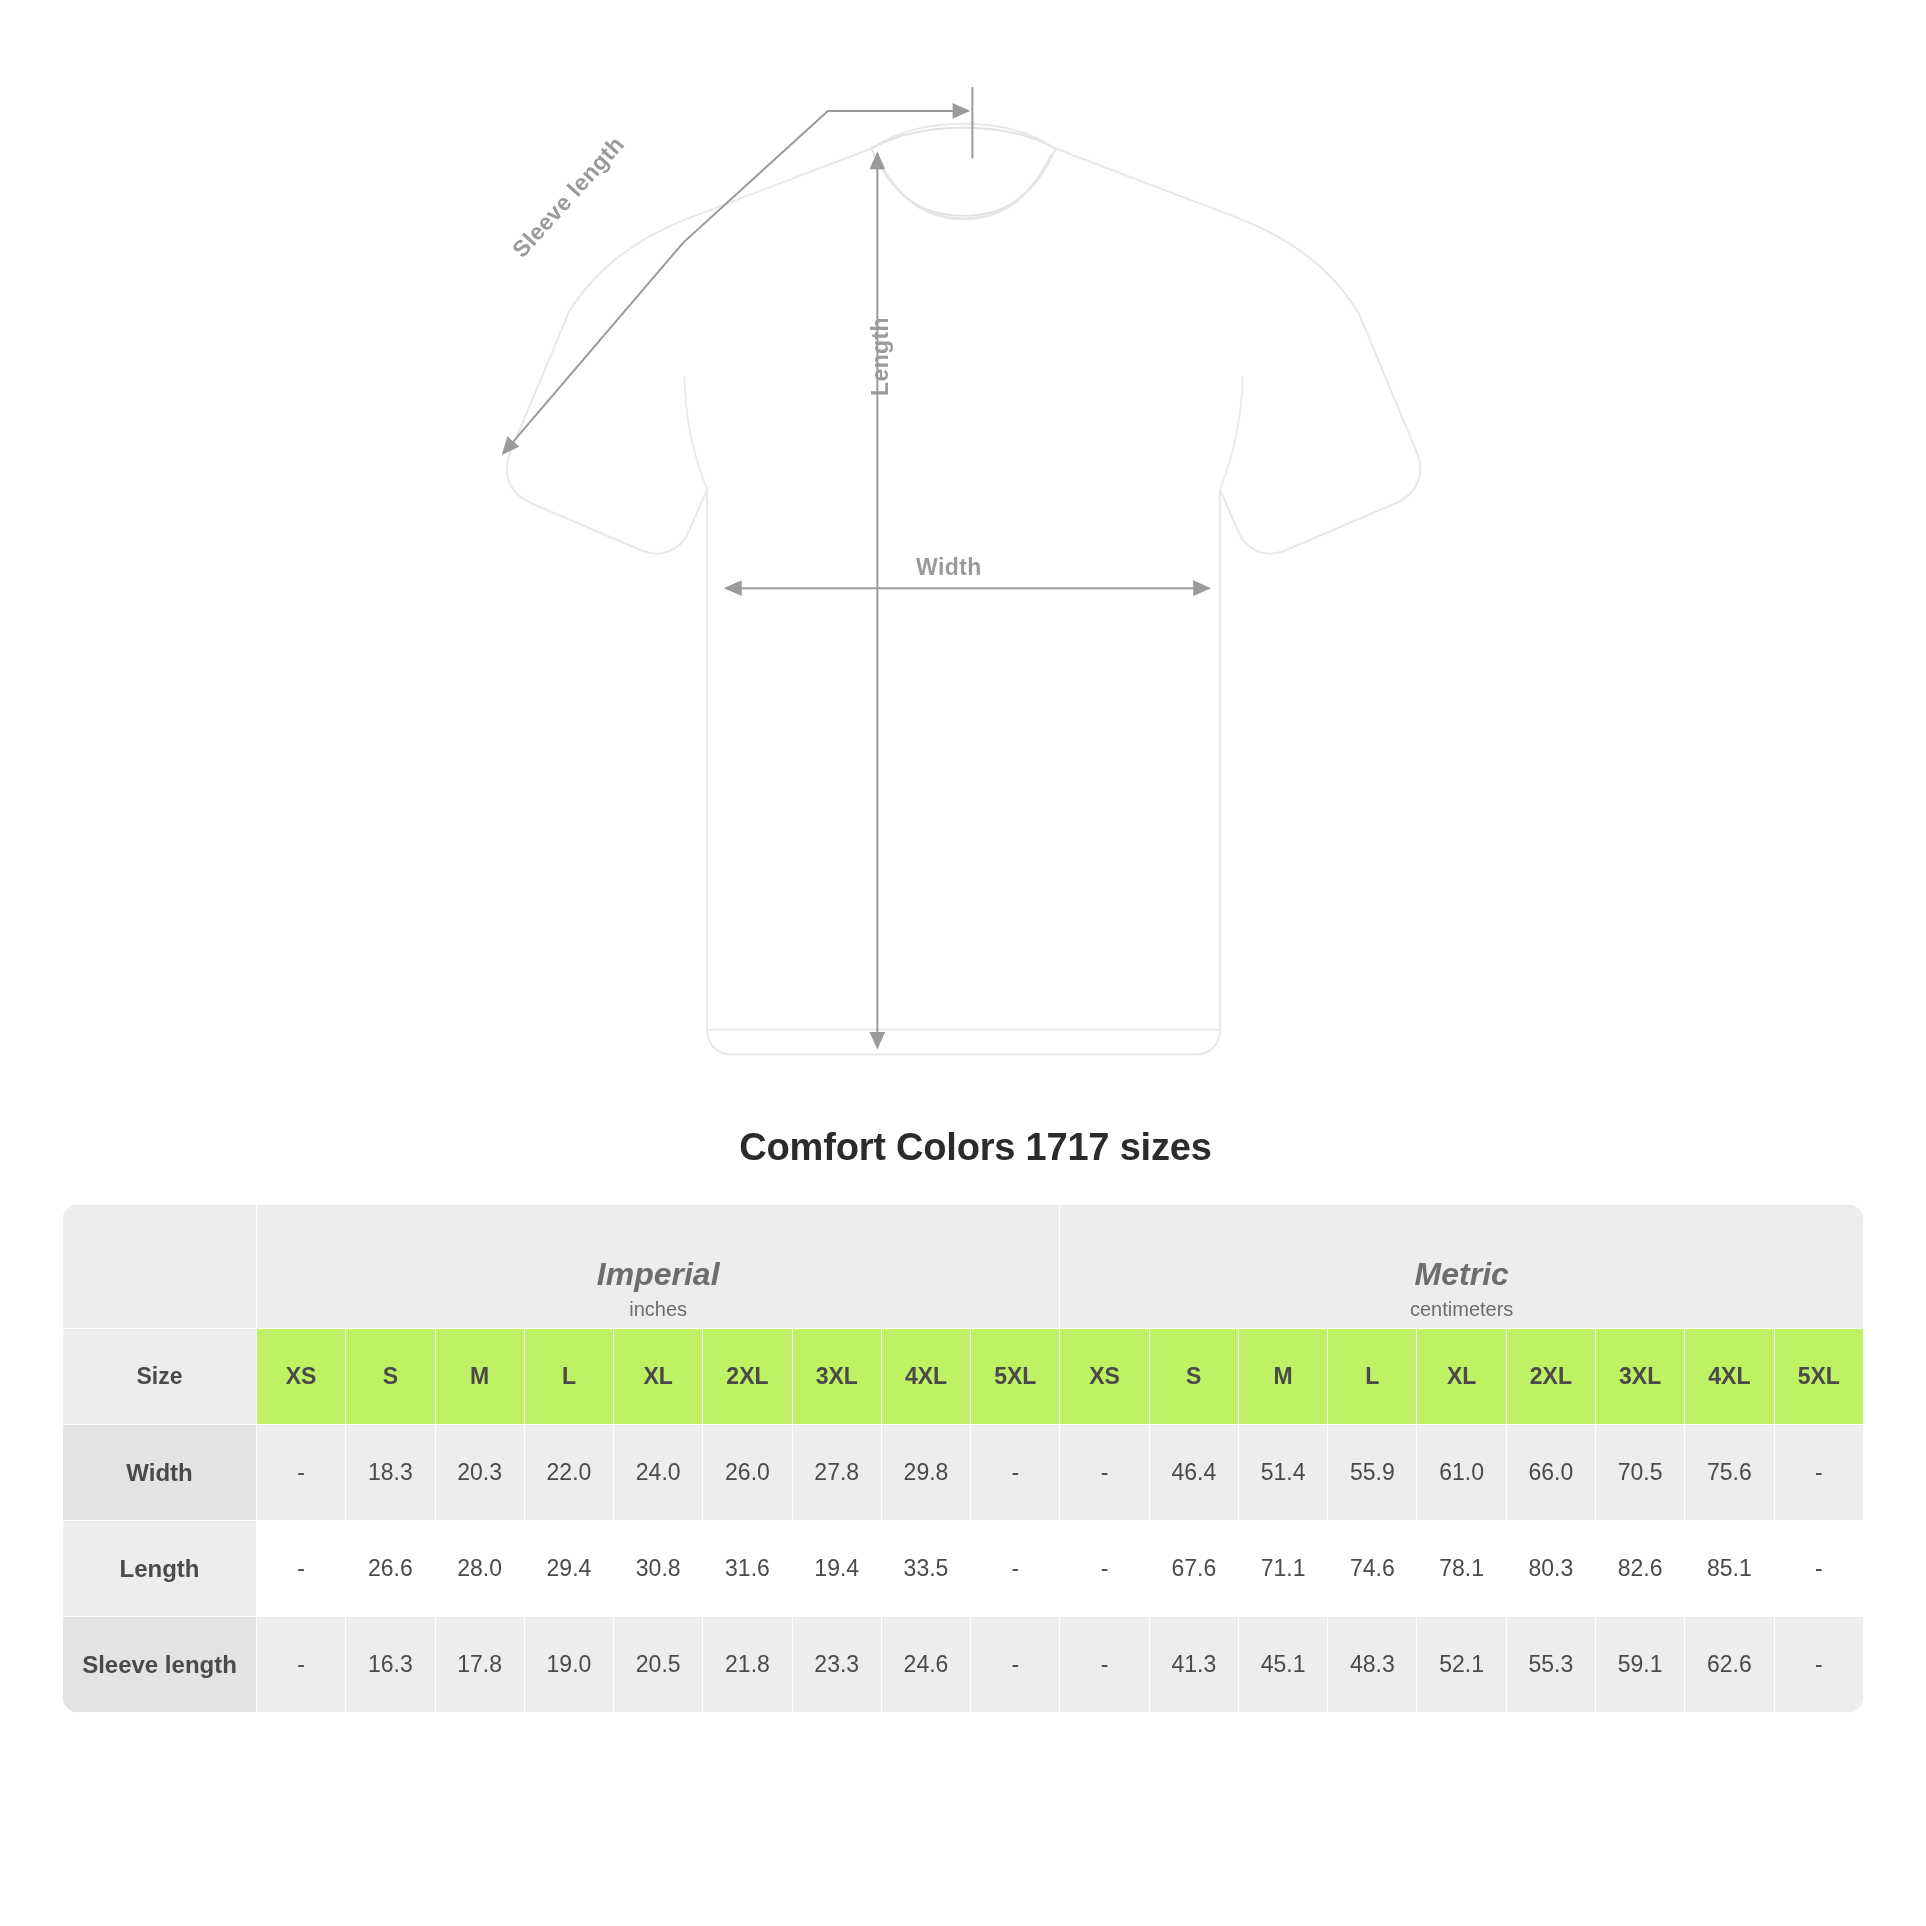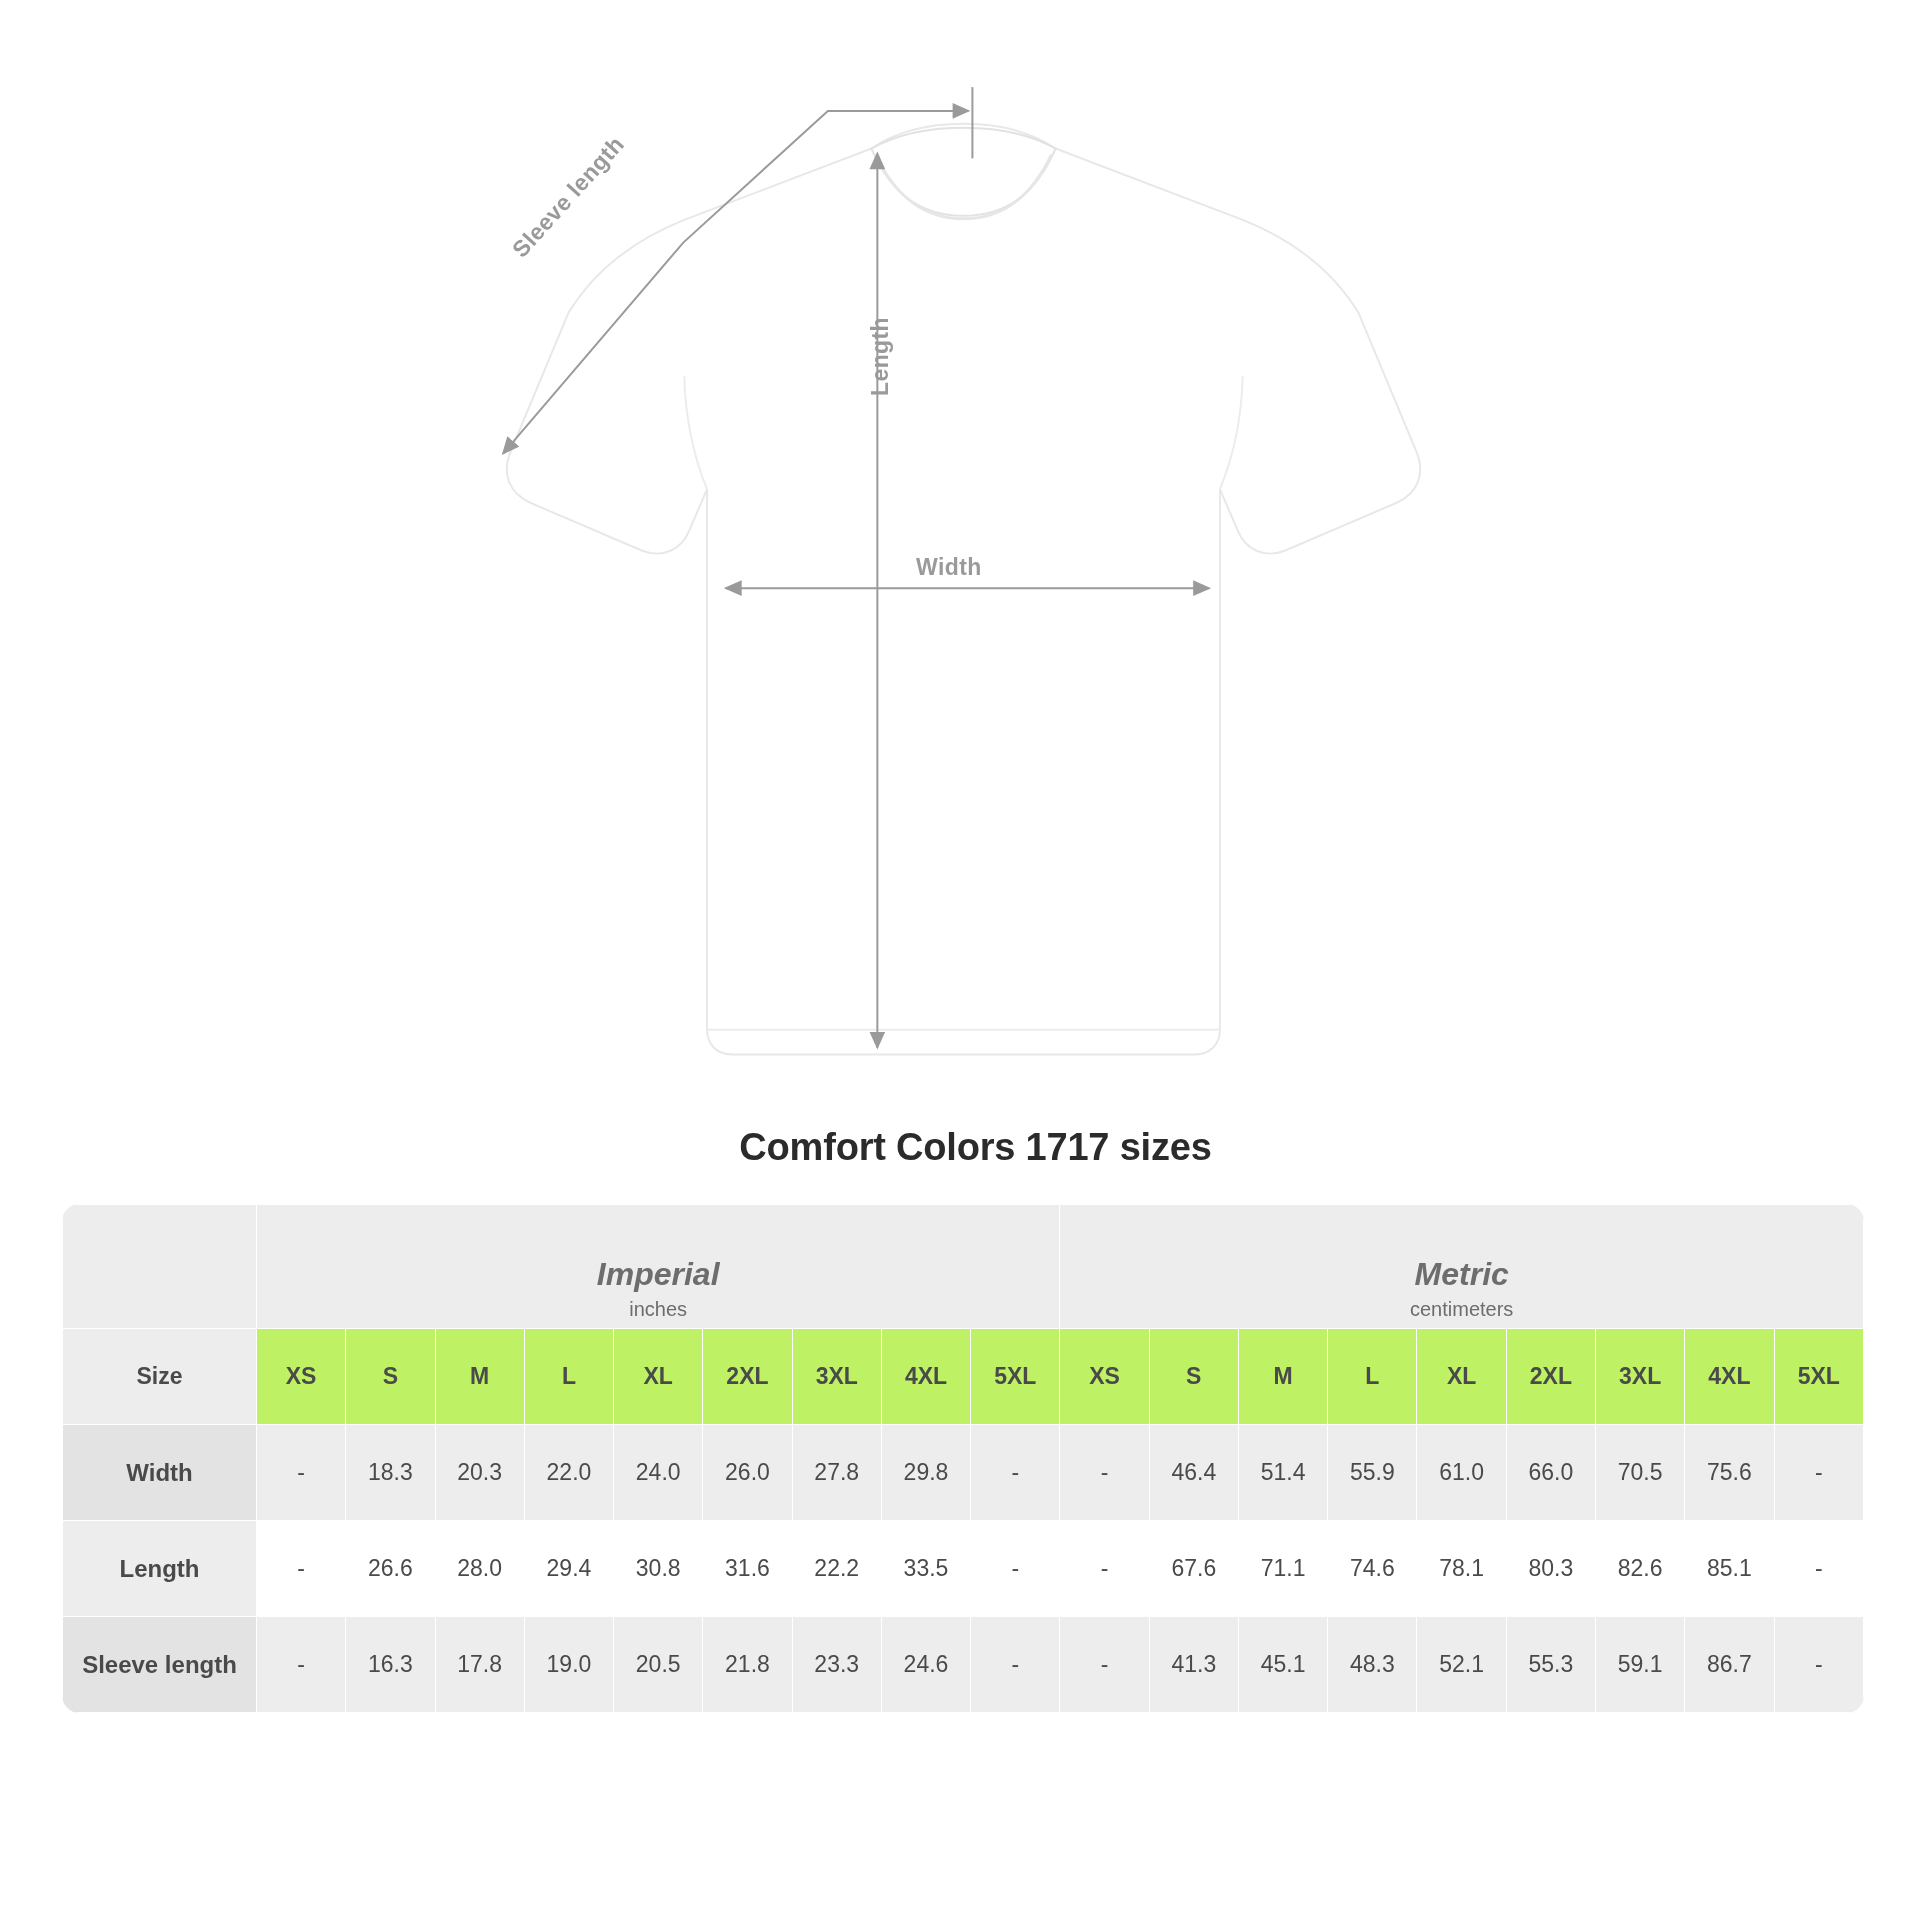--- a/index.html
+++ b/index.html
@@ -280,21 +280,21 @@
         </tr>
 
         <tr class="data-row">
           <td class="first-col">Length</td>
           <td>-</td>
           <td>26.6</td>
           <td>28.0</td>
           <td>29.4</td>
           <td>30.8</td>
           <td>31.6</td>
-          <td>22.2</td>
+          <td>19.4</td>
           <td>33.5</td>
           <td>-</td>
           <td>-</td>
           <td>67.6</td>
           <td>71.1</td>
           <td>74.6</td>
           <td>78.1</td>
           <td>80.3</td>
           <td>82.6</td>
           <td>85.1</td>
@@ -312,21 +312,21 @@
           <td>23.3</td>
           <td>24.6</td>
           <td>-</td>
           <td>-</td>
           <td>41.3</td>
           <td>45.1</td>
           <td>48.3</td>
           <td>52.1</td>
           <td>55.3</td>
           <td>59.1</td>
-          <td>86.7</td>
+          <td>62.6</td>
           <td>-</td>
         </tr>
       </tbody>
     </table>
   </div>
 
 </div>
 
 
 </body></html>

